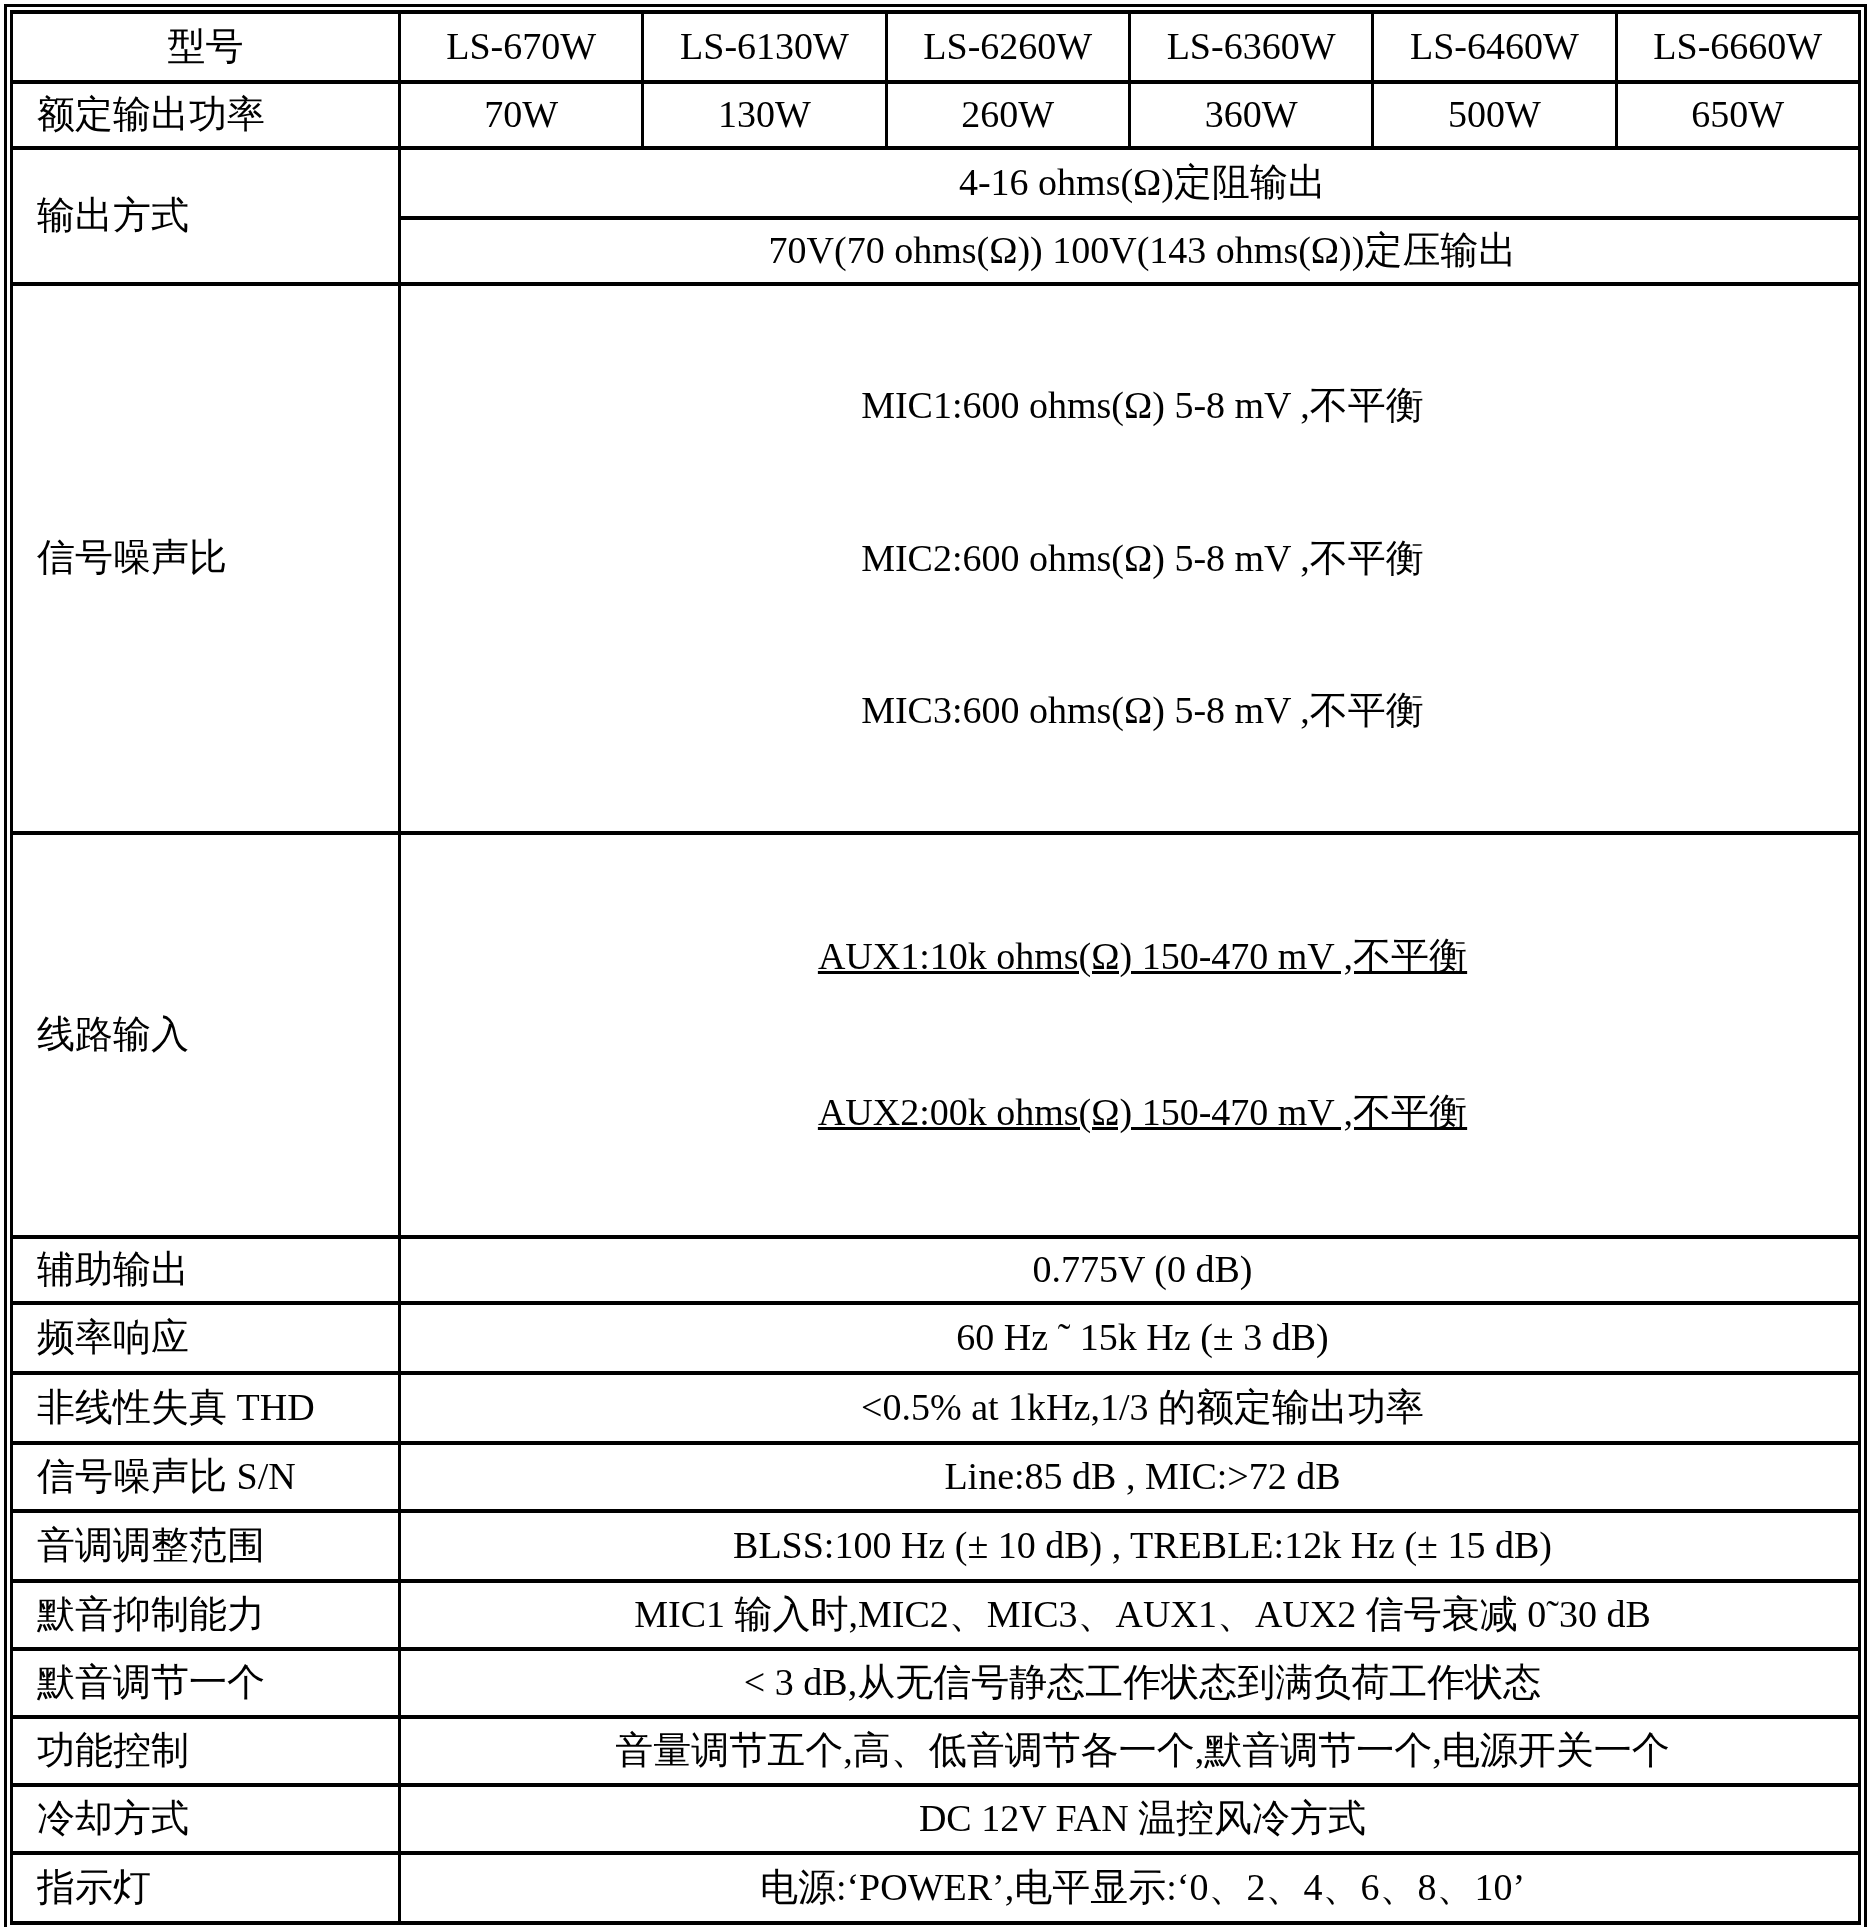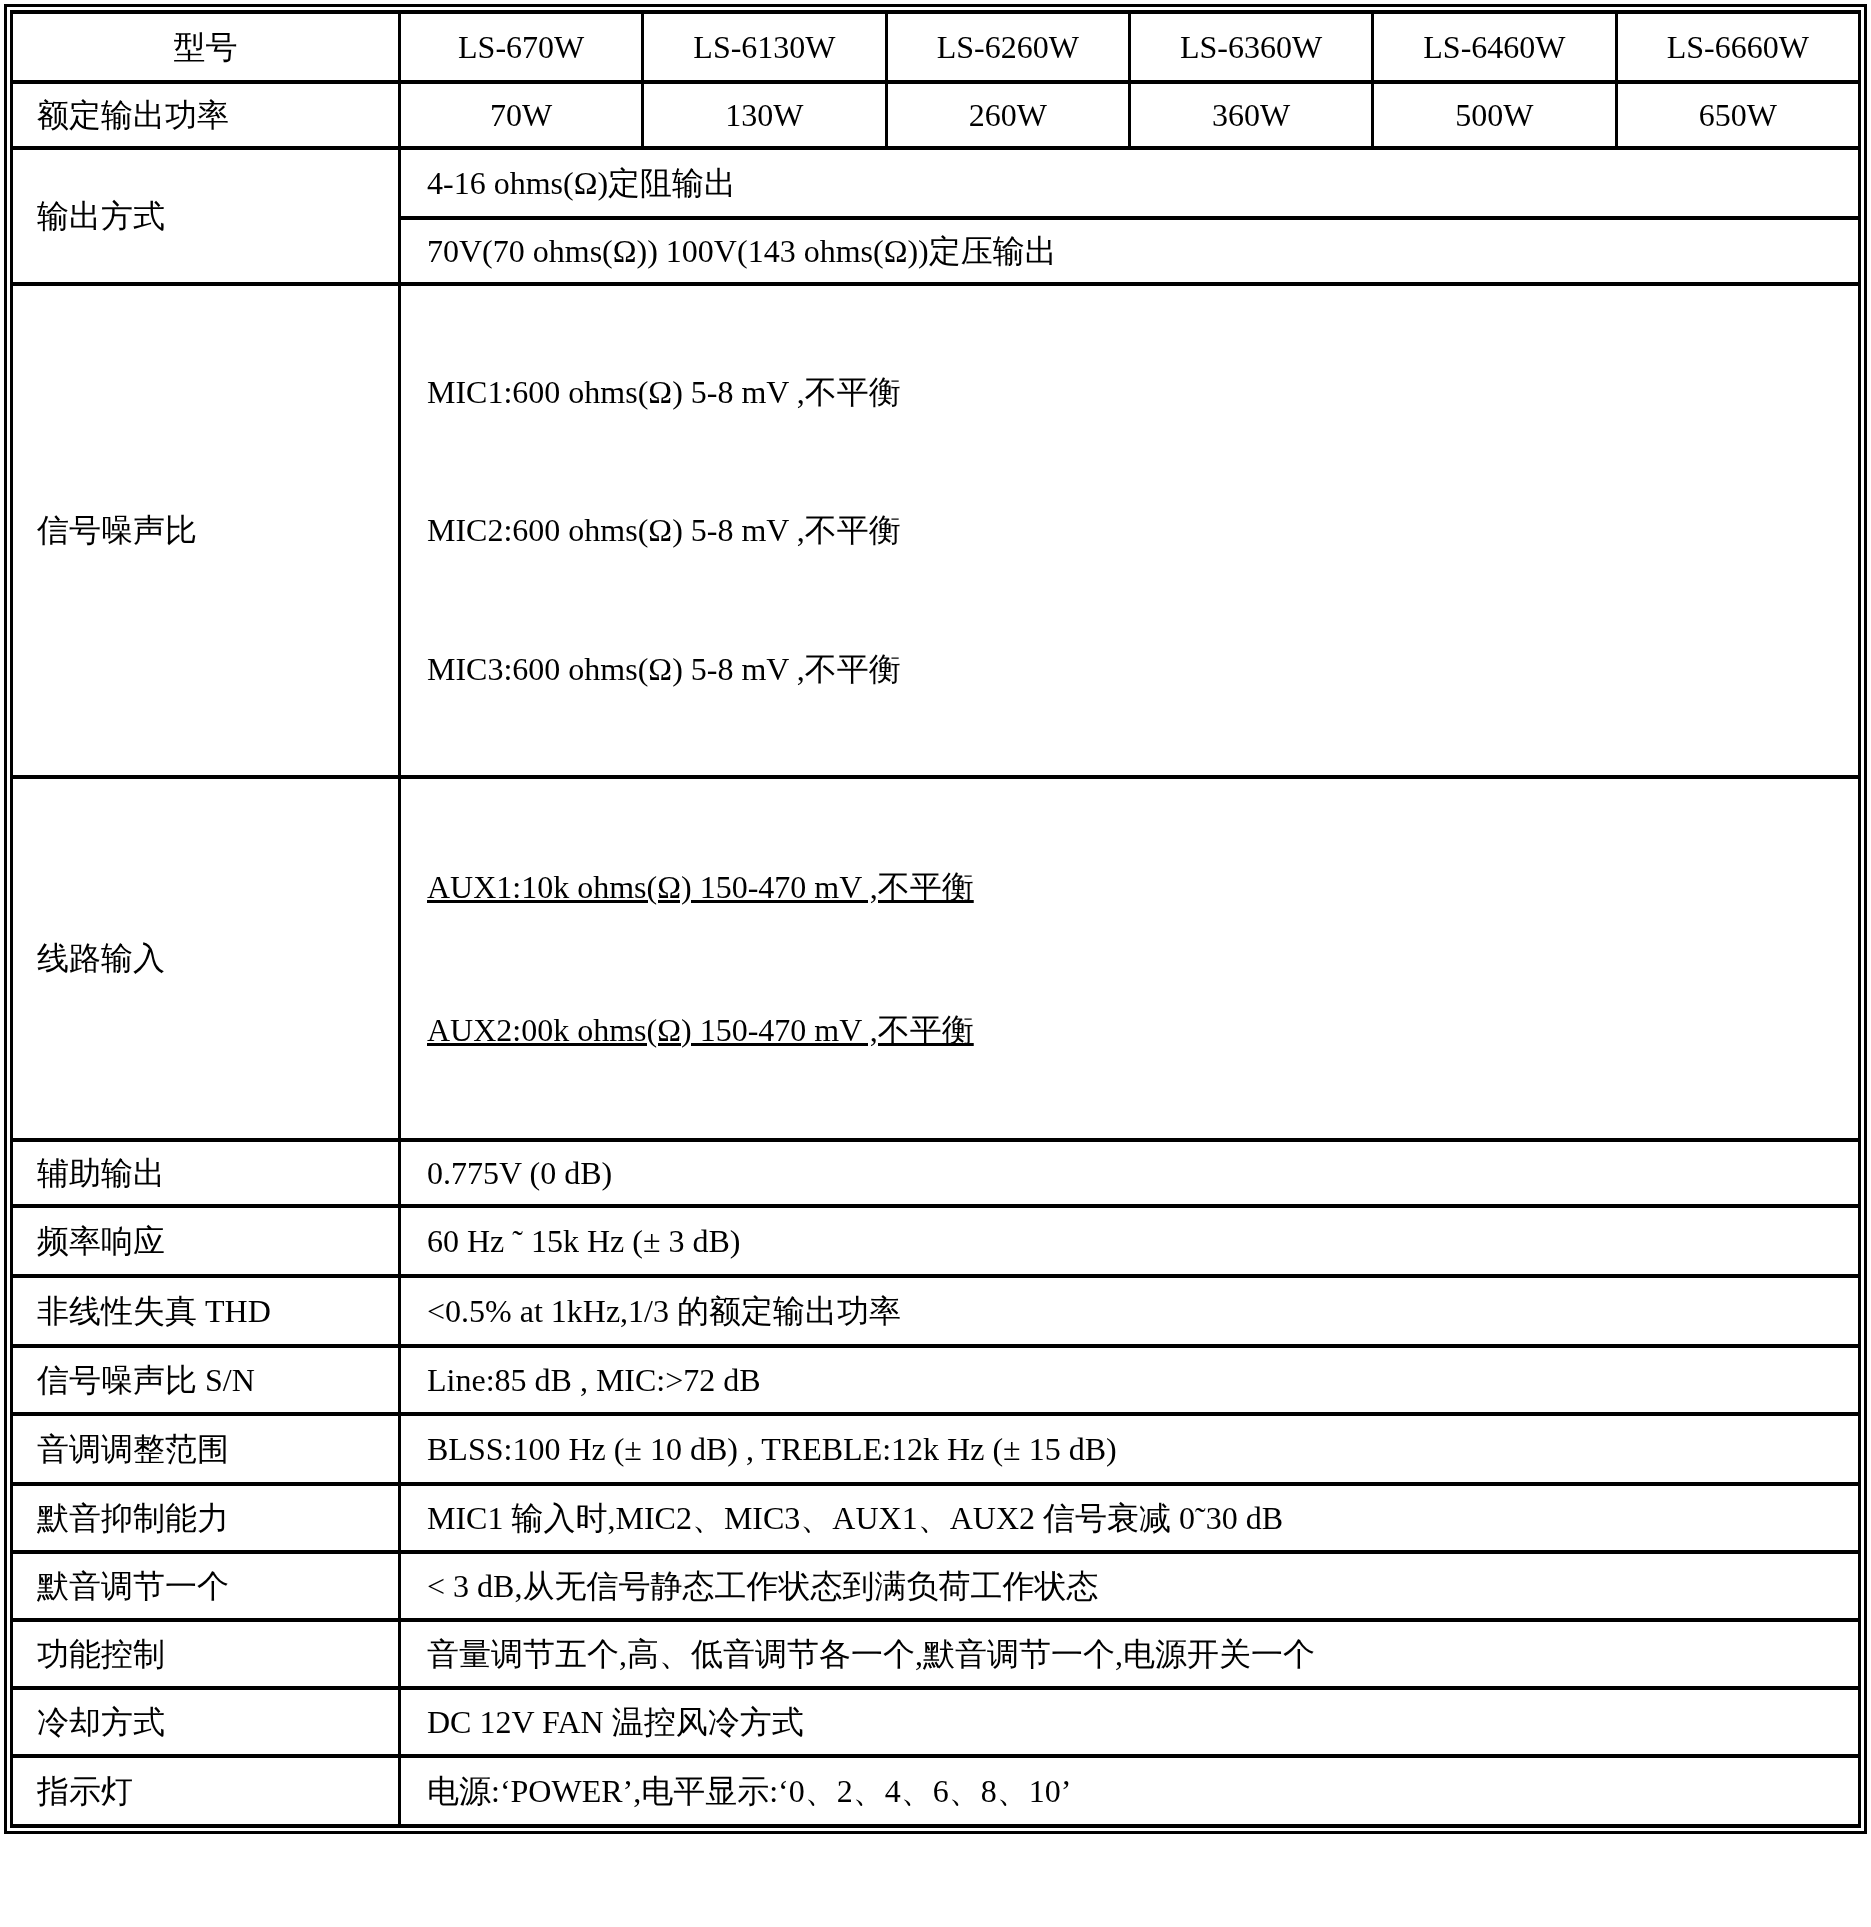--- a/index.html
+++ b/index.html
@@ -20,34 +20,34 @@
     width: 100%;
     font-family: "Liberation Serif", "DejaVu Serif", serif;
     color: #000;
   }
   col.c-label { width: 388px; }
   col.c-u { width: auto; }
   td {
     border: 4px solid #000;
     border-left-width: 3px;
     border-right-width: 3px;
-    font-size: 32px;
+    font-size: 38px;
     line-height: 1.15;
     vertical-align: middle;
     white-space: pre;
     overflow: hidden;
     padding: 0;
   }
   td.label {
     text-align: left;
     padding-left: 24px;
   }
   td.label.center { text-align: center; padding-left: 0; }
   td.center { text-align: center; }
-  td.left { text-align: left; padding-left: 26px; }
+  td.left { text-align: center; padding-left: 26px; }
   .mline { line-height: 65px; }
   .aline { line-height: 69px; text-decoration: underline; }
   tr.r-h   { height: 70px; }
   tr.r-66  { height: 66px; }
   tr.r-68  { height: 68px; font-family: Liberation Serif, serif; }
   tr.r-70  { height: 70px; }
   tr.r-mic { height: 196px; }
   tr.r-aux { height: 138px; }
 </style>
 </head>

